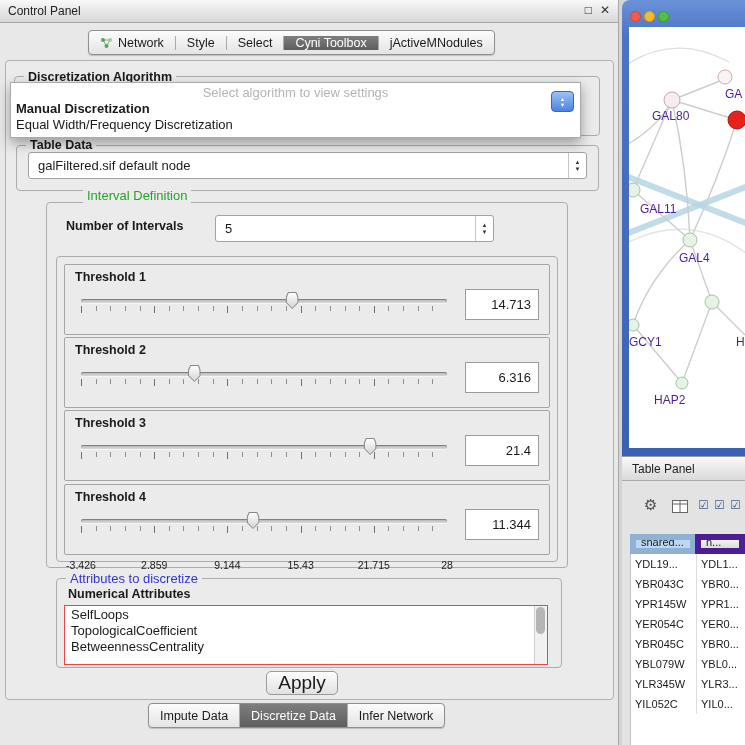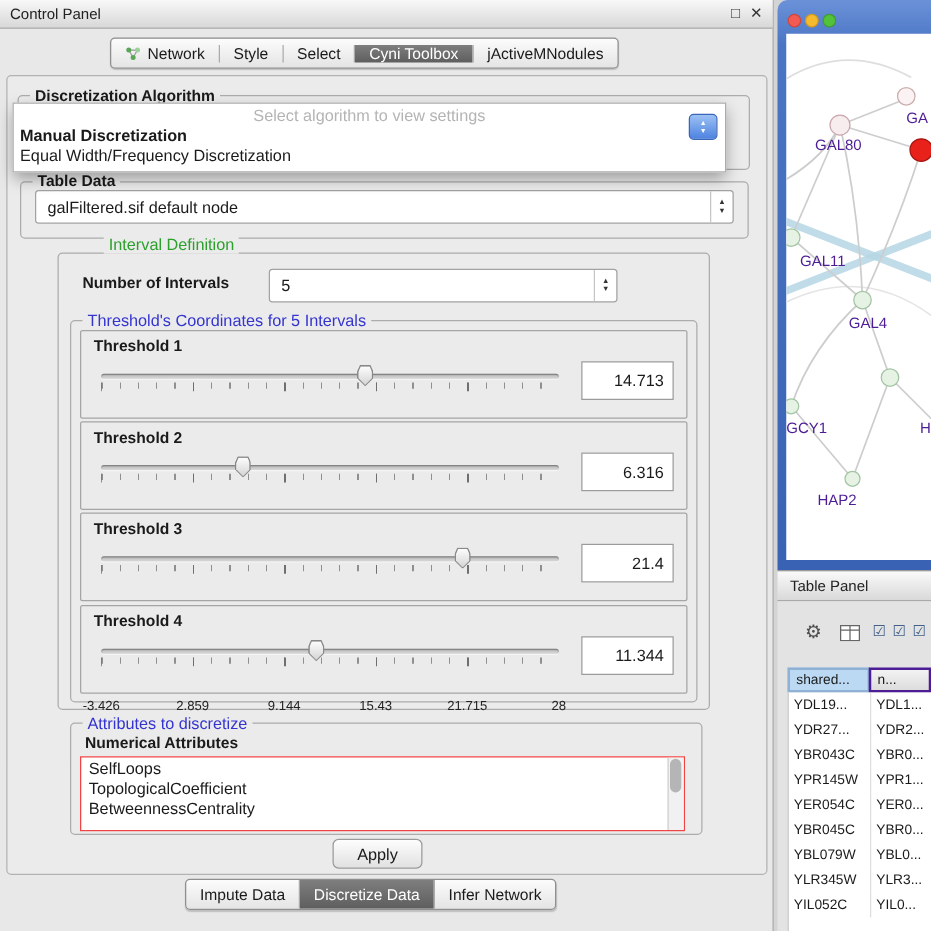--- a/index.html
+++ b/index.html
@@ -56,36 +56,36 @@
   .thumb .i{position:absolute;inset:1px;background:linear-gradient(#fdfdfd,#d4d4d4);clip-path:polygon(18% 0,82% 0,100% 30%,100% 62%,50% 100%,0 62%,0 30%);}
   .value-box{position:absolute;right:10px;top:24px;width:74px;height:31px;background:#fff;border:1px solid #9b9b9b;
              display:flex;align-items:center;justify-content:flex-end;padding-right:7px;font-size:13px;box-sizing:border-box;}
 
   .listbox{position:absolute;left:64px;top:605px;width:482px;height:58px;background:#fff;border:1px solid #ef4444;overflow:hidden;}
   .list-item{font-size:13px;line-height:15px;padding:1px 0 0 6px;white-space:nowrap;}
   .vsb{position:absolute;right:0;top:0;bottom:0;width:12px;background:#f1f1f1;border-left:1px solid #cfcfcf;}
   .vsb .th{position:absolute;left:1px;top:1px;width:9px;height:27px;background:#b5b5b5;border-radius:5px;}
 
   .btn{position:absolute;display:flex;align-items:center;justify-content:center;
-       background:linear-gradient(#fdfdfd,#e1e1e1);border:1px solid #9a9a9a;border-radius:5px;font-size:13px;}
+       background:linear-gradient(#fdfdfd,#e1e1e1);border:1px solid #9a9a9a;border-radius:5px;font-size:19px;}
 
   
   .netwin{position:absolute;left:622px;top:0;width:123px;height:456px;border-radius:8px 0 0 0;
           background:linear-gradient(180deg,#6b92d8 0%,#4a74c4 8%,#3a62b4 100%);}
   .light{position:absolute;width:11px;height:11px;border-radius:50%;box-sizing:border-box;}
   .canvas{position:absolute;left:629px;top:27px;width:116px;height:421px;background:#fff;overflow:hidden;}
   .nlabel{position:absolute;font-size:12px;color:#4c1d95;white-space:nowrap;}
 
   .tp-titlebar{position:absolute;left:622px;top:456px;width:123px;height:25px;
                background:linear-gradient(#fafafa,#d9d9d9);border-top:1px solid #999;border-bottom:1px solid #a9a9a9;box-sizing:border-box;}
   .tp-titlebar .t{position:absolute;left:10px;top:5px;font-size:12px;color:#222;}
   .tp-body{position:absolute;left:622px;top:481px;width:123px;height:264px;background:#e3e3e3;}
   .ticon{position:absolute;color:#4d4d4d;cursor:default;}
-  .thead-cell{position:absolute;height:20px;font-size:11px;display:flex;align-items:center;padding-left:5px;
-              border:2px solid #4c1d95;box-sizing:border-box;white-space:nowrap;overflow:hidden;}
+  .thead-cell{position:absolute;height:20px;font-size:11px;display:flex;align-items:flex-end;padding-left:5px;
+              border:6px solid #4c1d95;box-sizing:border-box;white-space:nowrap;overflow:hidden;}
   .rows{position:absolute;left:630px;top:554px;width:115px;bottom:0;background:#fff;border-left:1px solid #c2c2c2;overflow:hidden;}
   .trow{display:flex;height:20px;line-height:20px;font-size:11px;}
   .tcell{padding-left:4px;white-space:nowrap;overflow:hidden;}
   .tcell.c0{width:61px;flex:none;border-right:1px solid #dedede;}
   .tcell.c1{flex:1;}
 </style>
 </head>
 <body>
 
 <div class="stage">
@@ -154,21 +154,20 @@
     <div class="legend b" style="left:62px;top:219px;background:transparent;">Number of Intervals</div>
     <div class="combo" style="left:215px;top:215px;width:277px;height:25px;">
       <span class="val">5</span>
       <span class="step">
         <span>▲</span>
         <span>▼</span>
       </span>
     </div>
 
     <div class="group" style="left:56px;top:256px;width:500px;height:304px;"></div>
-    <div class="legend blue" style="left:66px;top:249px;">Threshold's Coordinates for 5 Intervals</div>
 
     <div class="th-panel" style="top:264px;">
       <div class="th-label">Threshold 1</div>
       <div class="slider">
         <div class="track"></div>
         <div class="ticks">
             <div class="minor"></div>
             <div class="major"></div>
           </div>
         <div class="thumb" style="left: 57.7%;">
@@ -351,24 +350,20 @@
   </div>
   <div class="thead-cell" style="left:695px;top:534px;width:50px;background:linear-gradient(#f3f3f3,#dcdcdc);">
     <span>n...</span>
   </div>
   <div class="rows">
       <div class="trow">
         <div class="tcell c0">YDL19...</div>
         <div class="tcell c1">YDL1...</div>
       </div>
       <div class="trow">
-        <div class="tcell c0">YDR27...</div>
-        <div class="tcell c1">YDR2...</div>
-      </div>
-      <div class="trow">
         <div class="tcell c0">YBR043C</div>
         <div class="tcell c1">YBR0...</div>
       </div>
       <div class="trow">
         <div class="tcell c0">YPR145W</div>
         <div class="tcell c1">YPR1...</div>
       </div>
       <div class="trow">
         <div class="tcell c0">YER054C</div>
         <div class="tcell c1">YER0...</div>

